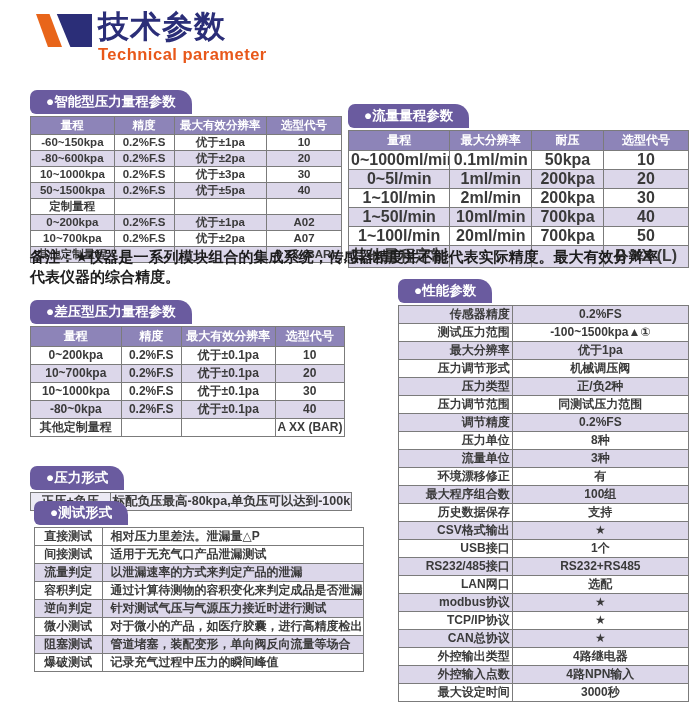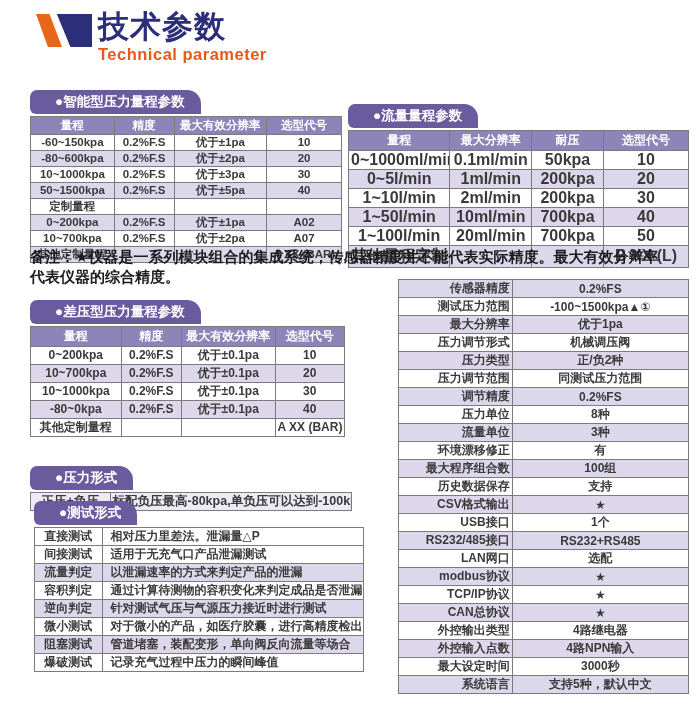--- a/index.html
+++ b/index.html
@@ -14,21 +14,21 @@
     clip-path:polygon(0% 0%,52% 0%,100% 100%,46% 100%);}
   .logo-navy{position:absolute;left:16px;top:0;width:40px;height:33px;background:#2b2e78;
     clip-path:polygon(12% 0%,100% 0%,100% 100%,46% 100%);}
   .titles{margin-left:6px;}
   .page-title{font-size:31px;font-weight:bold;color:#2b2e78;line-height:1.1;letter-spacing:1px;}
   .page-subtitle{font-size:16.5px;font-weight:bold;color:#e8581a;margin-top:1px;letter-spacing:0.5px;}
 
   
   .block{position:absolute;}
   .sec-hdr{display:inline-block;background:#6a5b9f;color:#fff;font-weight:bold;
-    font-size:13.5px;line-height:1;padding:5px 16px 5px 25px;border-radius:7px 14px 0 6px;
+    font-size:13.5px;line-height:1;padding:5px 16px 5px 16px;border-radius:7px 14px 0 6px;
     margin-bottom:2px;white-space:nowrap;}
 
   table{border-collapse:collapse;width:100%;table-layout:fixed;background:#fff;}
   th{background:#8d84b8;color:#fff;font-size:11.5px;font-weight:bold;
     border:1px solid #7b7b7b;padding:1px 1px;height:13px;}
   td{border:1px solid #7b7b7b;font-size:11.5px;font-weight:bold;color:#3a3a3a;
     text-align:center;padding:0 2px;overflow:hidden;white-space:nowrap;}
 
   
   .t-smart td{height:12.5px;}
@@ -251,20 +251,21 @@
             <td>其他定制量程</td>
             <td></td>
             <td></td>
             <td>A XX (BAR)</td>
           </tr>
         </tbody>
     </table>
   </div>
 
   <div class="block" style="left:398px;top:279px;width:291px;">
+    <div class="sec-hdr">●性能参数</div>
     <table class="t-perf">
       <tbody>
           <tr>
             <td>传感器精度</td>
             <td>0.2%FS</td>
           </tr>
           <tr>
             <td>测试压力范围</td>
             <td>-100~1500kpa▲①</td>
           </tr>

